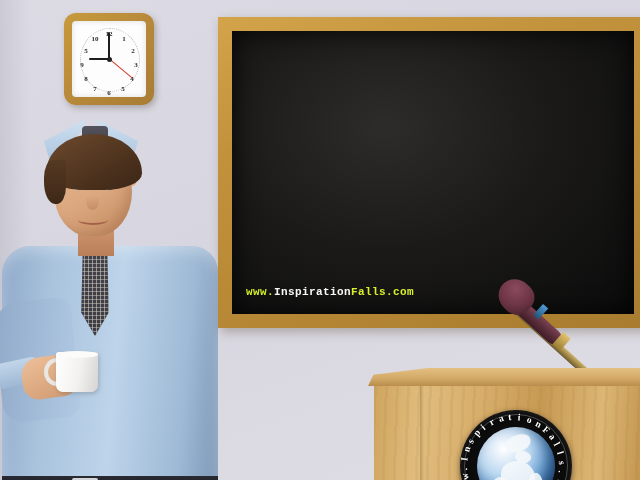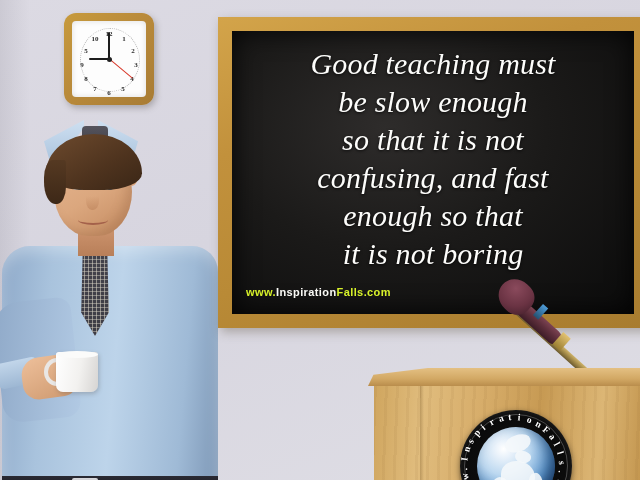--- a/index.html
+++ b/index.html
@@ -202,21 +202,21 @@
     font-weight: 400;
     font-size: 30px;
     line-height: 38px;
     color: #fdfdfb;
     text-shadow: 0 1px 3px rgba(0,0,0,.8);
     letter-spacing: .2px;
   }
   .quote .ln { display: block; white-space: nowrap; }
   .board-url {
     position: absolute; left: 14px; bottom: 16px;
-    font-family: Liberation Sans, sans-serif;
+    font-family: Liberation Mono, monospace;
     font-size: 11px; font-weight: 700;
     letter-spacing: .4px;
   }
   .u-y { color: #d7f12a; }
   .u-w { color: #fafaf6; }
 
   
   .mic-wrap { position: absolute; left: 498px; top: 276px; width: 142px; height: 150px; }
   .mic-stem {
     position: absolute; left: 12px; top: 24px; width: 132px; height: 8px;
@@ -360,28 +360,20 @@
     <div class="hair"></div>
     <div class="cuff"></div>
     <div class="hand-skin"></div>
     <div class="cup-handle"></div>
     <div class="cup"></div>
     <div class="cup-rim"></div>
   </div>
 
   <div class="board-frame">
     <div class="board">
-      <div class="quote">
-        <span class="ln">Good teaching must</span>
-        <span class="ln">be slow enough</span>
-        <span class="ln">so that it is not</span>
-        <span class="ln">confusing, and fast</span>
-        <span class="ln">enough so that</span>
-        <span class="ln">it is not boring</span>
-      </div>
       <div class="board-url"><span class="u-y">www.</span><span class="u-w">Inspiration</span><span class="u-y">Falls</span><span class="u-y">.com</span></div>
     </div>
   </div>
 
   <div class="mic-wrap">
     <div class="mic-stem"></div>
     <div class="mic-body"></div>
     <div class="mic-ring"></div>
     <div class="mic-gold"></div>
     <div class="mic-head"></div>

